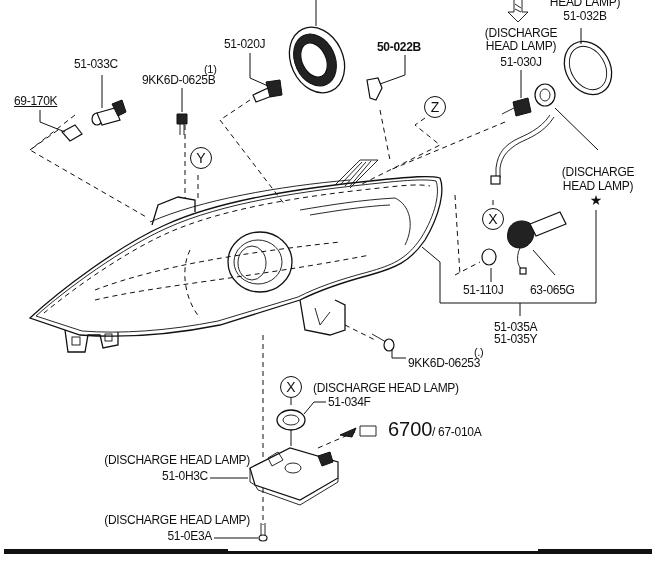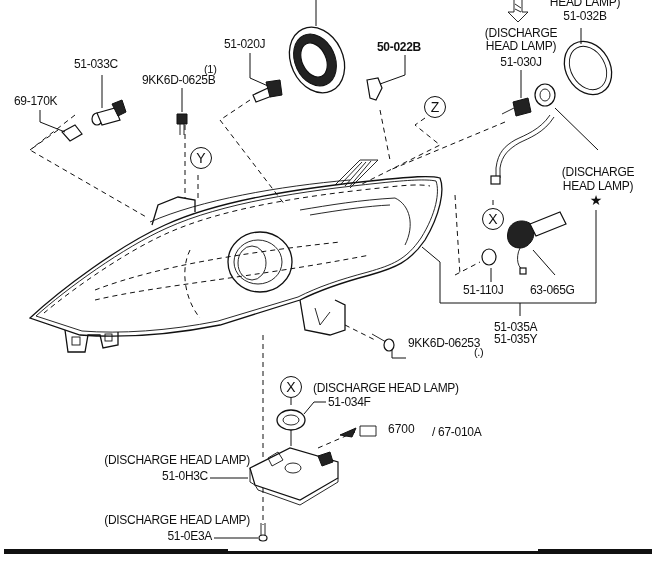--- a/index.html
+++ b/index.html
@@ -3,21 +3,21 @@
 <meta charset="utf-8">
 <style>
   html, body { margin: 0; padding: 0; background: #ffffff; }
   body { width: 669px; height: 565px; position: relative; overflow: hidden;
          font-family: "Liberation Sans", sans-serif; color: #111; }
   #canvas { position: absolute; left: 0; top: 0; width: 669px; height: 565px; }
   .lbl { position: absolute; font-family: "Liberation Sans", sans-serif; font-size: 12px;
          line-height: 13px; color: #111; white-space: nowrap; letter-spacing: -0.3px; }
   .lbl.c { text-align: center; }
   .lbl.r { text-align: right; }
-  .lbl.big { font-size: 12px; letter-spacing: 0; }
+  .lbl.big { font-size: 20px; letter-spacing: 0; }
   .lbl.sm { font-size: 11px; }
   .callout { position: absolute; width: 20px; height: 20px; border: 1.5px solid #111; border-radius: 50%;
              font-size: 14px; line-height: 20px; text-align: center; background: #fff; }
   svg .p { fill: none; stroke: #111; stroke-width: 1.3; }
   svg .t { fill: none; stroke: #111; stroke-width: 0.9; }
   svg .d { fill: none; stroke: #111; stroke-width: 1; stroke-dasharray: 5 4; }
   svg .leader { fill: none; stroke: #111; stroke-width: 1; }
   svg .fill { fill: #222; stroke: #111; stroke-width: 1; }
   svg .white { fill: #fff; stroke: #111; stroke-width: 1.2; }
 </style>
@@ -182,21 +182,21 @@
     <path class="leader" d="M214,538 L258,538"></path>
   </g>
 
   <g>
     <rect x="4" y="551" width="648" height="3" fill="#111"></rect>
     <rect x="4" y="549" width="224" height="2" fill="#111"></rect>
     <rect x="538" y="549" width="114" height="2" fill="#111"></rect>
   </g>
 </svg>
 
-<div class="lbl" style="left:14px;top:95px;">69-170K</div>
+<div class="lbl" style="left:14px;top:95px;text-decoration:underline;">69-170K</div>
 <div class="lbl" style="left:74px;top:58px;">51-033C</div>
 <div class="lbl sm" style="left:204px;top:63px;">(1)</div>
 <div class="lbl" style="left:142px;top:74px;">9KK6D-0625B</div>
 <div class="lbl" style="left:224px;top:38px;">51-020J</div>
 <div class="lbl" style="left:377px;top:41px;font-weight:bold;">50-022B</div>
 
 <div class="lbl c" style="left:540px;top:-4px;width:90px;">HEAD LAMP)</div>
 <div class="lbl c" style="left:540px;top:10px;width:90px;">51-032B</div>
 
 <div class="lbl c" style="left:472px;top:27px;width:98px;">(DISCHARGE</div>
@@ -206,21 +206,21 @@
 <div class="lbl c" style="left:550px;top:166px;width:96px;">(DISCHARGE</div>
 <div class="lbl c" style="left:550px;top:180px;width:96px;">HEAD LAMP)</div>
 <div class="lbl c" style="left:588px;top:194px;width:16px;font-size:14px;">★</div>
 
 <div class="lbl" style="left:463px;top:284px;">51-110J</div>
 <div class="lbl" style="left:530px;top:284px;">63-065G</div>
 <div class="lbl" style="left:494px;top:321px;">51-035A</div>
 <div class="lbl" style="left:494px;top:333px;">51-035Y</div>
 
 <div class="lbl sm" style="left:474px;top:346px;">(.)</div>
-<div class="lbl" style="left:408px;top:337px;">9KK6D-06253</div>
+<div class="lbl" style="left:408px;top:357px;">9KK6D-06253</div>
 
 <div class="lbl" style="left:313px;top:382px;">(DISCHARGE HEAD LAMP)</div>
 <div class="lbl" style="left:328px;top:396px;text-align:center;">51-034F</div>
 
 <div class="lbl big" style="left:388px;top:423px;">6700</div>
 <div class="lbl" style="left:432px;top:426px;">/ 67-010A</div>
 
 <div class="lbl r" style="left:60px;top:454px;width:190px;">(DISCHARGE HEAD LAMP)</div>
 <div class="lbl r" style="left:120px;top:470px;width:88px;">51-0H3C</div>
 

